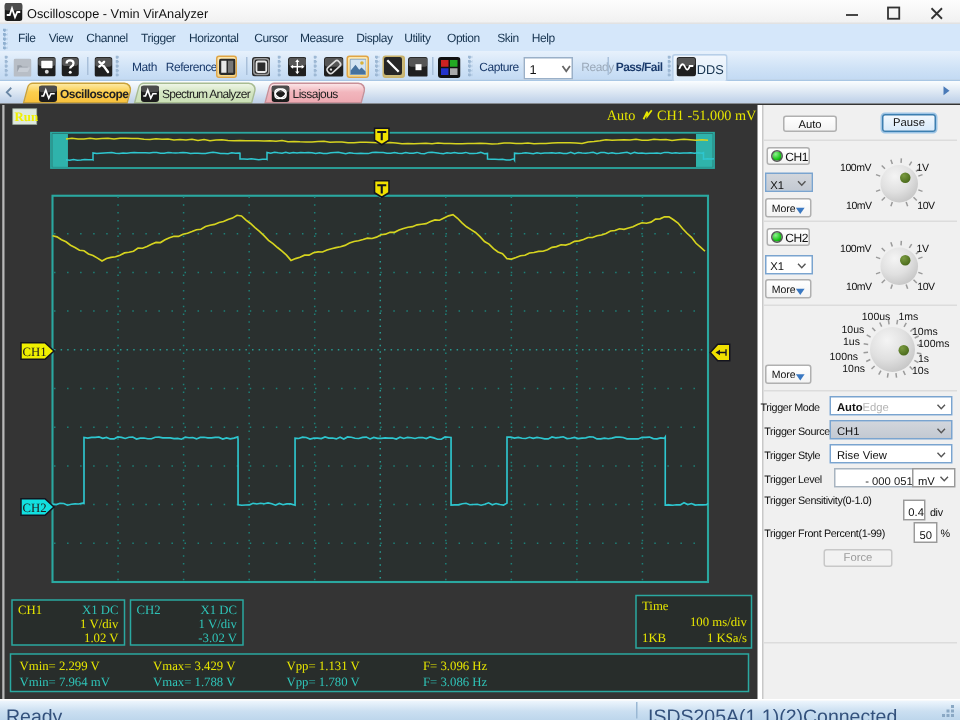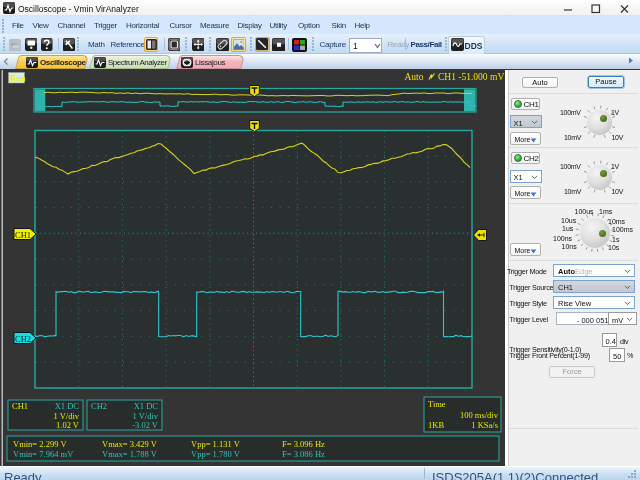--- a/index.html
+++ b/index.html
@@ -159,21 +159,21 @@
 <div class="tbtxt dis" style="left:387.5px">Ready</div>
 <div class="tsep" style="left:404.5px"></div>
 <div class="tbtxt" style="left:410.5px;font-weight:bold;letter-spacing:-0.4px">Pass/Fail</div>
 <div class="grip" style="left:444.5px;top:37px"></div>
 <div class="abs" style="left:447.5px;top:35.5px;width:37px;height:19.5px;border:1px solid #b8cfe8;border-radius:2px;background:linear-gradient(#f2f7fd,#dcebf9)"></div>
 <svg class="abs" style="left:450.5px;top:38px" width="13" height="13" viewBox="0 0 13 13">
   <rect x="0" y="0" width="13" height="13" rx="2" fill="#1f1f1f"></rect>
   <rect x="0.5" y="0.5" width="12" height="5.5" rx="1.8" fill="#555"></rect>
   <path d="M1.8 8 Q3.8 2.5 5.6 6.5 Q7.4 10.5 8.8 6 L11.2 6" fill="none" stroke="#fff" stroke-width="1.2"></path>
 </svg>
-<div class="abs" style="left:464.5px;top:40.5px;font-size:8.5px;font-weight:bold;color:#16334f">DDS</div>
+<div class="abs" style="left:464.5px;top:40.5px;font-size:8.5px;font-weight:normal;color:#16334f">DDS</div>
 
 <div id="tabbar"></div>
 <svg class="abs" style="left:2.5px;top:57.5px" width="6" height="7" viewBox="0 0 6 7">
     <path d="M4.5 0.5 L1.5 3.5 L4.5 6.5" fill="none" stroke="#6a87a5" stroke-width="1.2"></path>
   </svg>
 <div class="tab" style="left:17px;width:70px;background:linear-gradient(#fde9a2,#fbce4e 45%,#f9c23d);border:1px solid #caa23a;transform:skewX(-15deg)"></div>
 <div class="tab" style="left:91px;width:79px;background:linear-gradient(#eef5e6,#d4e6c2 45%,#cbe0b6);border:1px solid #a8bc92;transform:skewX(-15deg)"></div>
 <div class="tab" style="left:178px;width:65px;background:linear-gradient(#fbe4e6,#f2b6bd 45%,#eeaab2);border:1px solid #c89098;transform:skewX(-15deg)"></div>
 <svg class="abs" style="left:26px;top:57px" width="12" height="11" viewBox="0 0 12 11">
  <rect x="0" y="0" width="12" height="11" rx="2" fill="#1b1b1b"></rect>
@@ -421,21 +421,21 @@
 <div class="plabel" style="left:509.5px;top:315px">Trigger Level</div>
 <div class="field" style="left:555.5px;top:312px;width:57px;background:#fff;border-color:#a8b4c0">
     <span style="position:absolute;right:3px;top:2.5px;color:#222">- 000 051</span>
   </div>
 <div class="combo" style="left:608px;top:312px;width:29px;border-color:#9a9a9a">
     <span style="position:absolute;left:3px;top:2.5px">mV</span>
     <svg class="chev" viewBox="0 0 8 6" style="width:7px;height:5px;top:4px">
       <path d="M1 1 L4 4.2 L7 1" fill="none" stroke="#555" stroke-width="1.1"></path>
     </svg>
   </div>
-<div class="plabel" style="left:509.5px;top:345px">Trigger Sensitivity(0-1.0)</div>
+<div class="plabel" style="left:509.5px;top:329px">Trigger Sensitivity(0-1.0)</div>
 <div class="field" style="left:601.5px;top:333px;width:15.5px;height:14px">
     <span style="position:absolute;left:3px;top:3px">0.4</span>
   </div>
 <div class="plabel" style="left:620px;top:336.5px">div</div>
 <div class="plabel" style="left:509.5px;top:351px">Trigger Front Percent(1-99)</div>
 <div class="field" style="left:609px;top:347.5px;width:15.5px;height:14px">
     <span style="position:absolute;left:3px;top:3px">50</span>
   </div>
 <div class="plabel" style="left:627px;top:351px">%</div>
 <div class="pbtn" style="left:549px;top:366px;width:46px;height:12px;color:#9a9a9a;border-color:#c8c8c8;background:#f2f2f2;line-height:10.5px">Force</div>

